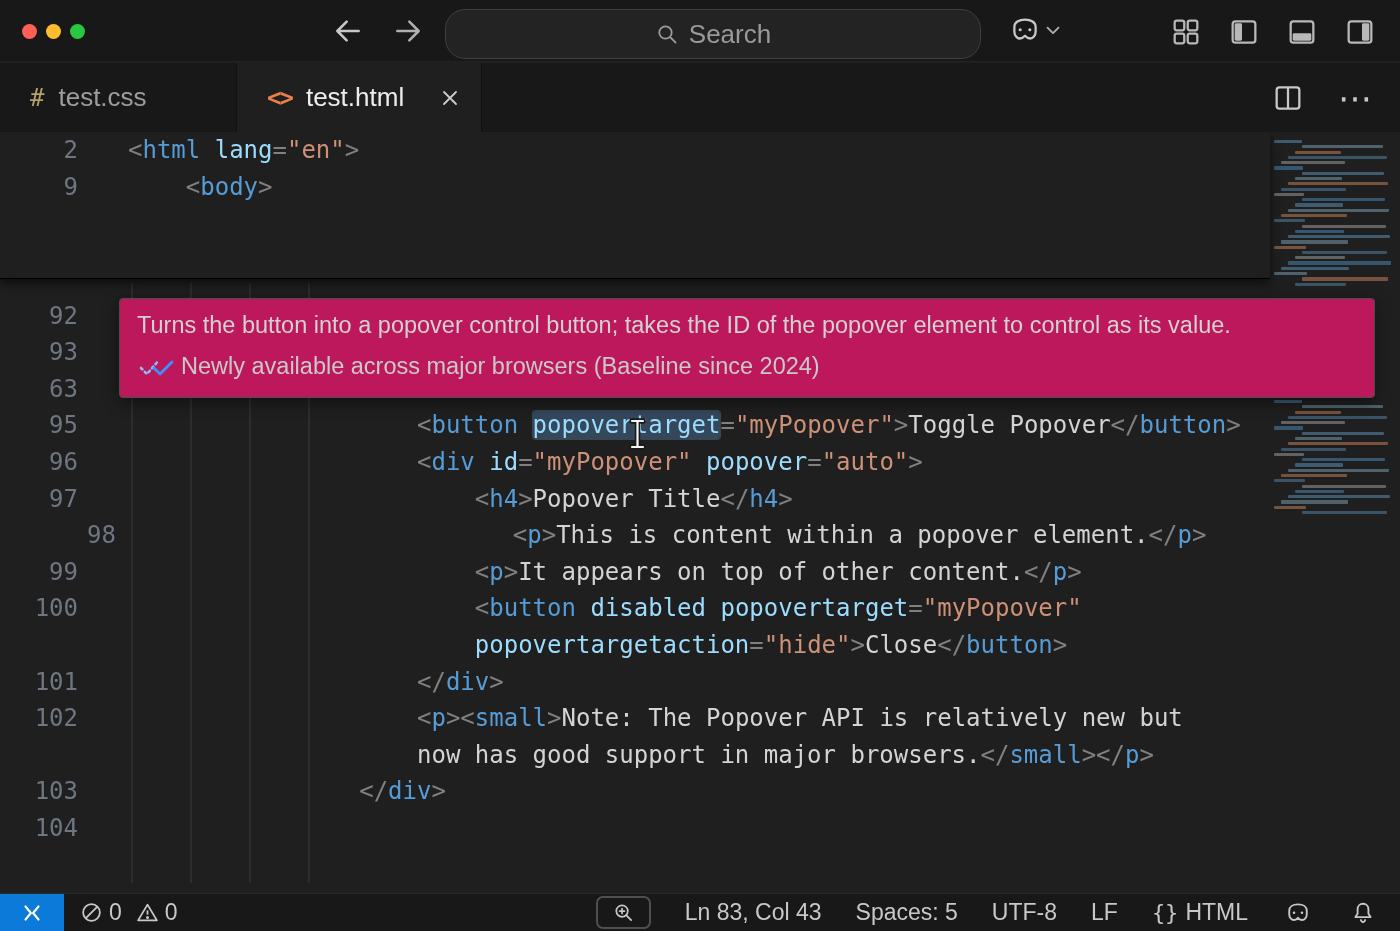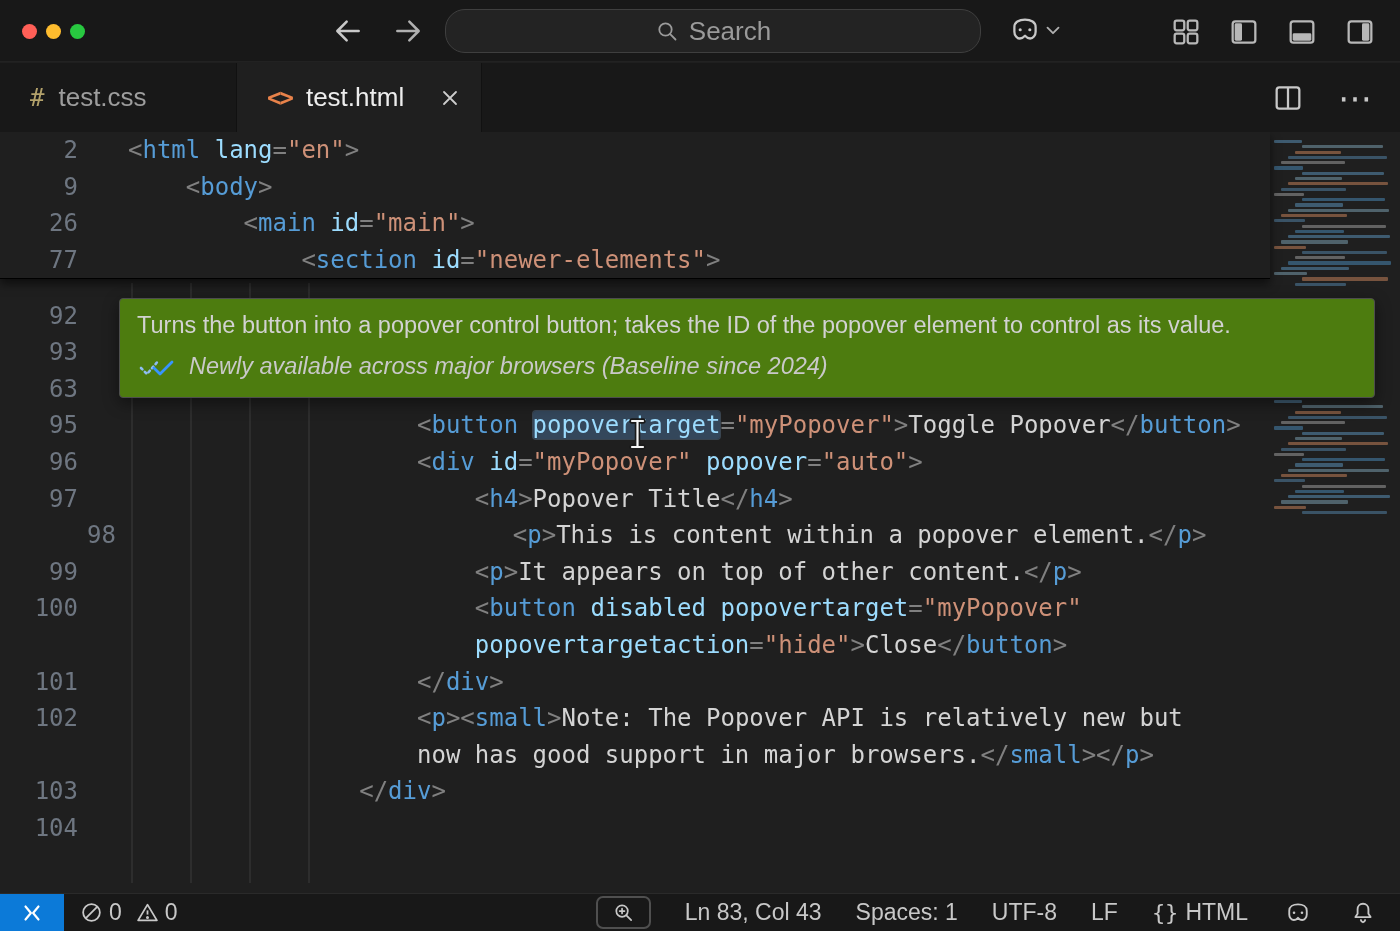--- a/index.html
+++ b/index.html
@@ -6,21 +6,21 @@
   html,body { width:1400px; height:931px; overflow:hidden; }
   body { background:#1f1f1f; font-family:"Liberation Sans", sans-serif; color:#cccccc; position:relative; }
 
   
   .titlebar { position:absolute; top:0; left:0; right:0; height:62px; background:#181818; border-bottom:1px solid #222; }
   .traffic { position:absolute; left:22px; top:24px; display:flex; gap:9px; }
   .dot { width:15px; height:15px; border-radius:50%; }
   .dot.r { background:#ff5f57; } .dot.y { background:#febc2e; } .dot.g { background:#28c840; }
   .navarrows { position:absolute; left:330px; top:13px; display:flex; gap:24px; }
   .iconbtn { background:none; border:none; cursor:pointer; display:flex; align-items:center; justify-content:center; padding:2px; }
-  .searchbox { position:absolute; left:445px; top:9px; width:536px; height:44px; background:#232323; border:1px solid #3f3f3f; border-radius:20px; display:flex; align-items:center; justify-content:center; gap:10px; color:#9a9a9a; font-size:26px; cursor:text; }
+  .searchbox { position:absolute; left:445px; top:9px; width:536px; height:50px; background:#232323; border:1px solid #3f3f3f; border-radius:20px; display:flex; align-items:center; justify-content:center; gap:10px; color:#9a9a9a; font-size:26px; cursor:text; }
   .copilotgrp { position:absolute; left:1006px; top:11px; display:flex; align-items:center; gap:2px; }
   .winicons { position:absolute; right:22px; top:14px; display:flex; gap:22px; }
 
   
   .tabbar { position:absolute; top:63px; left:0; right:0; height:69px; background:#181818; display:flex; }
   .tab { height:100%; display:flex; align-items:center; padding:0 22px 0 30px; gap:14px; font-size:26px; color:#9d9d9d; background:#181818; border-right:1px solid #111; cursor:pointer; }
   .tab.active { background:#1f1f1f; color:#ededed; }
   .tab .ficon { font-family:"DejaVu Sans Mono", monospace; font-size:24px; }
   .ficon.css { color:#b3a26b; }
   .ficon.html { color:#e8824a; font-weight:bold; letter-spacing:-2px; }
@@ -37,22 +37,22 @@
   .tk-t { color:#569cd6; }
   .tk-a { color:#9cdcfe; }
   .tk-s { color:#ce9178; }
   .tk-x { color:#d4d4d4; }
   .tk-h { color:#9cdcfe; background:rgba(82,127,175,.42); border-radius:3px; box-shadow:0 0 0 1px rgba(130,170,210,.28); }
   .sticky { position:absolute; top:0; left:0; right:130px; height:147px; background:#1f1f1f; z-index:5; border-bottom:1px solid #000; box-shadow:0 5px 9px rgba(0,0,0,.55); }
   .guide { position:absolute; width:2px; top:151px; height:600px; background:#2d2d2d; z-index:1; }
   .content { position:absolute; inset:0; z-index:2;padding-left:8px; }
 
   
-  .tooltip { position:absolute; left:119px; top:166px; width:1256px; z-index:20; background:#4d7c0f; border:1px solid #4d4d4d; border-radius:4px; padding:13px 17px 17px; font-family:"Liberation Sans", sans-serif; font-size:23.5px; color:#d2d2d2; box-shadow:0 5px 16px rgba(0,0,0,.45); }
-  .tooltip .line2 { margin-top:14px; display:flex; align-items:center; gap:12px; font-style:italic; color:#c9c9c9; }
+  .tooltip { position:absolute; left:119px; top:166px; width:1256px; z-index:20; background:#be185d; border:1px solid #4d4d4d; border-radius:4px; padding:13px 17px 17px; font-family:"Liberation Sans", sans-serif; font-size:23.5px; color:#d2d2d2; box-shadow:0 5px 16px rgba(0,0,0,.45); }
+  .tooltip .line2 { margin-top:14px; display:flex; align-items:center; gap:4px; color:#c9c9c9; }
 
   
   .minimap { position:absolute; right:0; top:0; width:130px; bottom:0; z-index:3; cursor:pointer; }
   .mm-cluster { position:absolute; left:4px; right:2px; }
   .mm-line { height:3.2px; margin-bottom:2.1px; border-radius:1px; opacity:.75; }
 
   
   .statusbar { position:absolute; bottom:0; left:0; right:0; height:38px; background:#181818; border-top:1px solid #2a2a2a; display:flex; align-items:center; font-size:23px; color:#c8c8c8; z-index:50; }
   .remote { width:64px; height:100%; background:#0c7ad8; display:flex; align-items:center; justify-content:center; cursor:pointer; }
   .sb-item { display:flex; align-items:center; gap:7px; cursor:pointer; white-space:nowrap; }
@@ -255,28 +255,20 @@
       </div>
     </div>
   <div class="sticky">
       <div class="row" style="top: 0px;">
         <span class="num">2</span>
         <span class="codeline"><span class="tk-p">&lt;</span><span class="tk-t">html</span><span class="tk-n"> </span><span class="tk-a">lang</span><span class="tk-p">=</span><span class="tk-s">"en"</span><span class="tk-p">&gt;</span></span>
       </div>
       <div class="row" style="top: 36.6px;">
         <span class="num">9</span>
         <span class="codeline"><span class="tk-n">    </span><span class="tk-p">&lt;</span><span class="tk-t">body</span><span class="tk-p">&gt;</span></span>
-      </div>
-      <div class="row" style="top: 73.2px;">
-        <span class="num">26</span>
-        <span class="codeline"><span class="tk-n">        </span><span class="tk-p">&lt;</span><span class="tk-t">main</span><span class="tk-n"> </span><span class="tk-a">id</span><span class="tk-p">=</span><span class="tk-s">"main"</span><span class="tk-p">&gt;</span></span>
-      </div>
-      <div class="row" style="top: 109.8px;">
-        <span class="num">77</span>
-        <span class="codeline"><span class="tk-n">            </span><span class="tk-p">&lt;</span><span class="tk-t">section</span><span class="tk-n"> </span><span class="tk-a">id</span><span class="tk-p">=</span><span class="tk-s">"newer-elements"</span><span class="tk-p">&gt;</span></span>
       </div>
     </div>
 
   <div class="minimap">
     <div class="mm-cluster" style="top:8px">
         <div class="mm-line" style="width: 28px; margin-left: 0px; background: rgb(73, 112, 140);"></div>
         <div class="mm-line" style="width: 81px; margin-left: 28px; background: rgb(96, 122, 134);"></div>
         <div class="mm-line" style="width: 46px; margin-left: 21px; background: rgb(149, 102, 74);"></div>
         <div class="mm-line" style="width: 99px; margin-left: 14px; background: rgb(68, 101, 127);"></div>
         <div class="mm-line" style="width: 64px; margin-left: 7px; background: rgb(122, 122, 122);"></div>
@@ -391,21 +383,21 @@
         <svg width="23" height="23" viewBox="0 0 24 24" fill="none" stroke="#c8c8c8" stroke-width="1.8" stroke-linecap="round">
             <circle cx="10.5" cy="10.5" r="6"></circle>
             <path d="M15 15l5 5M8 10.5h5M10.5 8v5"></path>
           </svg>
       </span>
     </div>
     <div class="sb-item">
         <span>Ln 83, Col 43</span>
       </div>
     <div class="sb-item">
-        <span>Spaces: 1</span>
+        <span>Spaces: 5</span>
       </div>
     <div class="sb-item">
         <span>UTF-8</span>
       </div>
     <div class="sb-item">
         <span>LF</span>
       </div>
     <div class="sb-item">
       <span class="braces">{}</span>
       <span>HTML</span>

